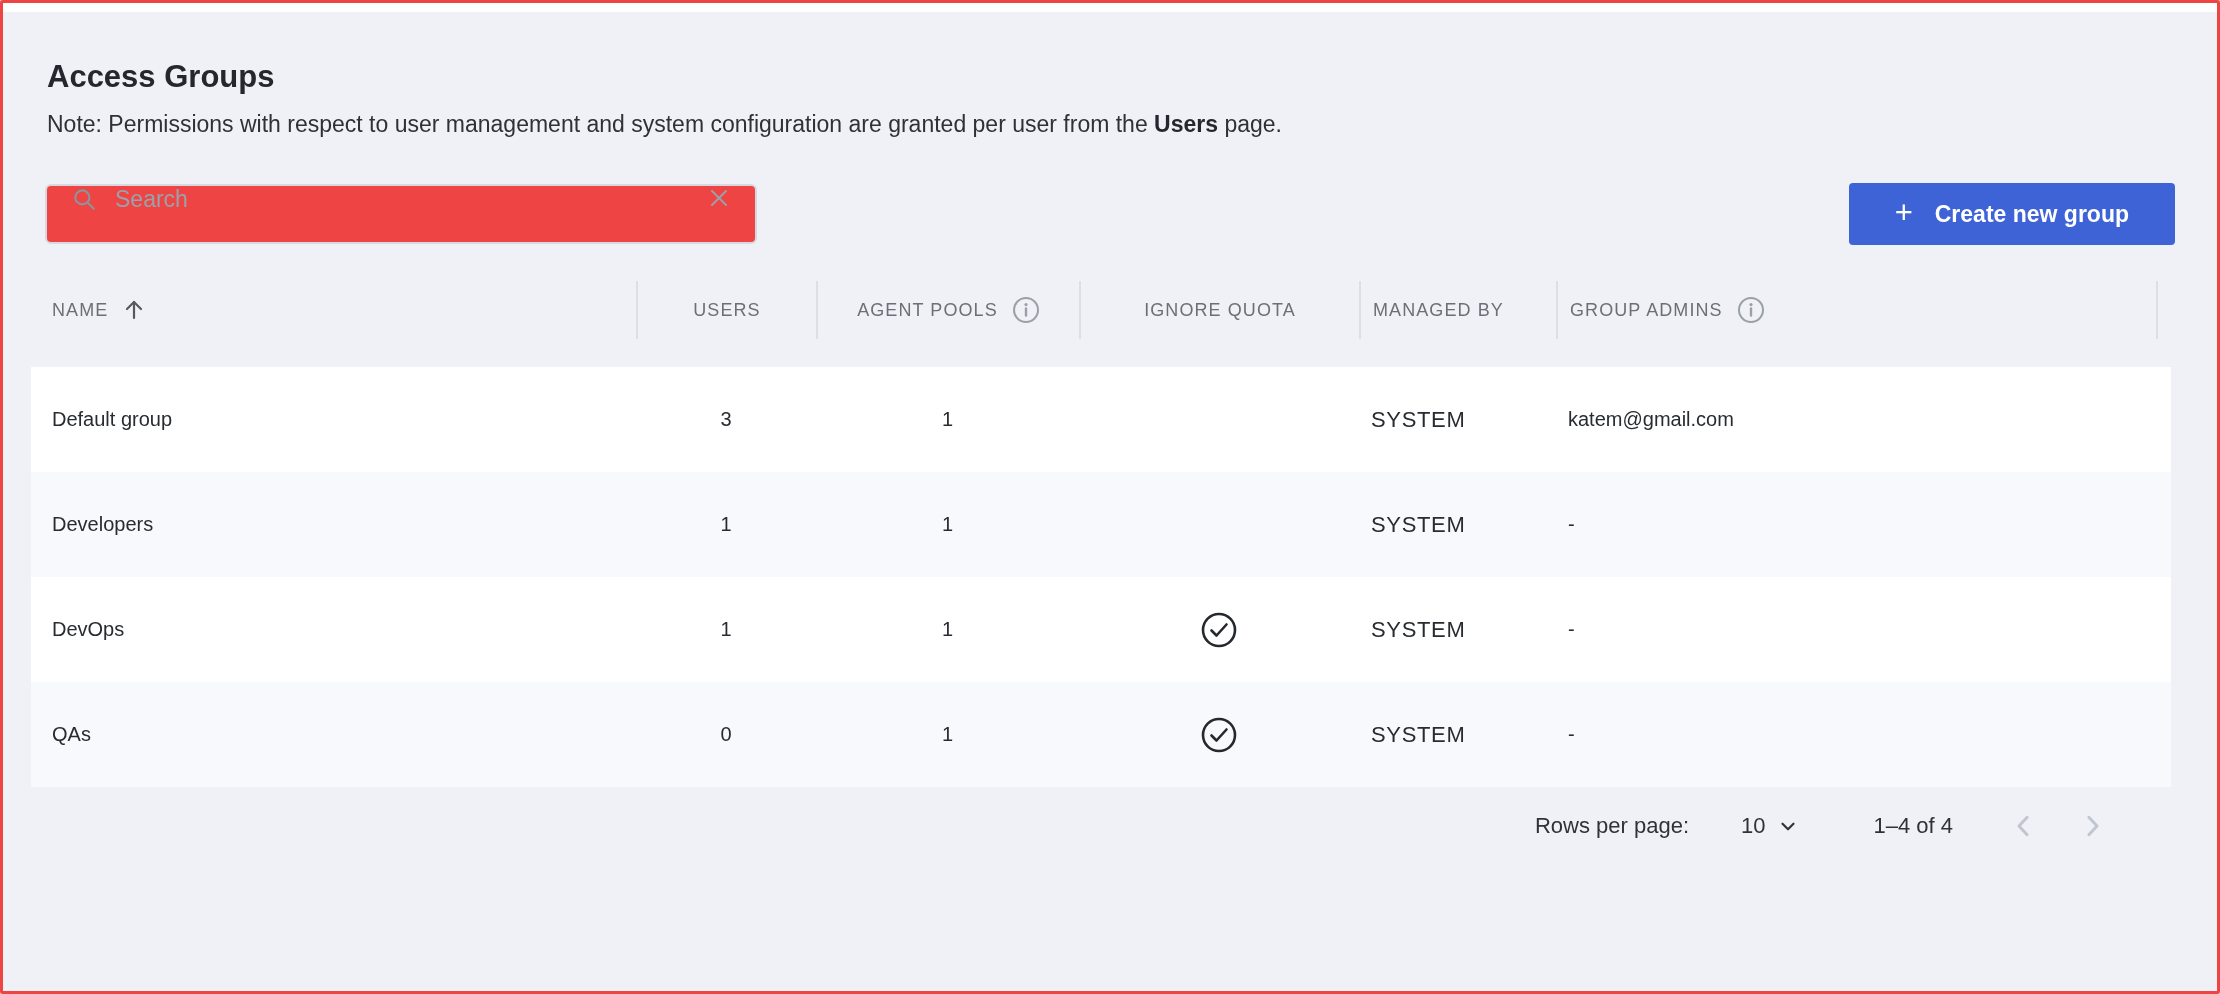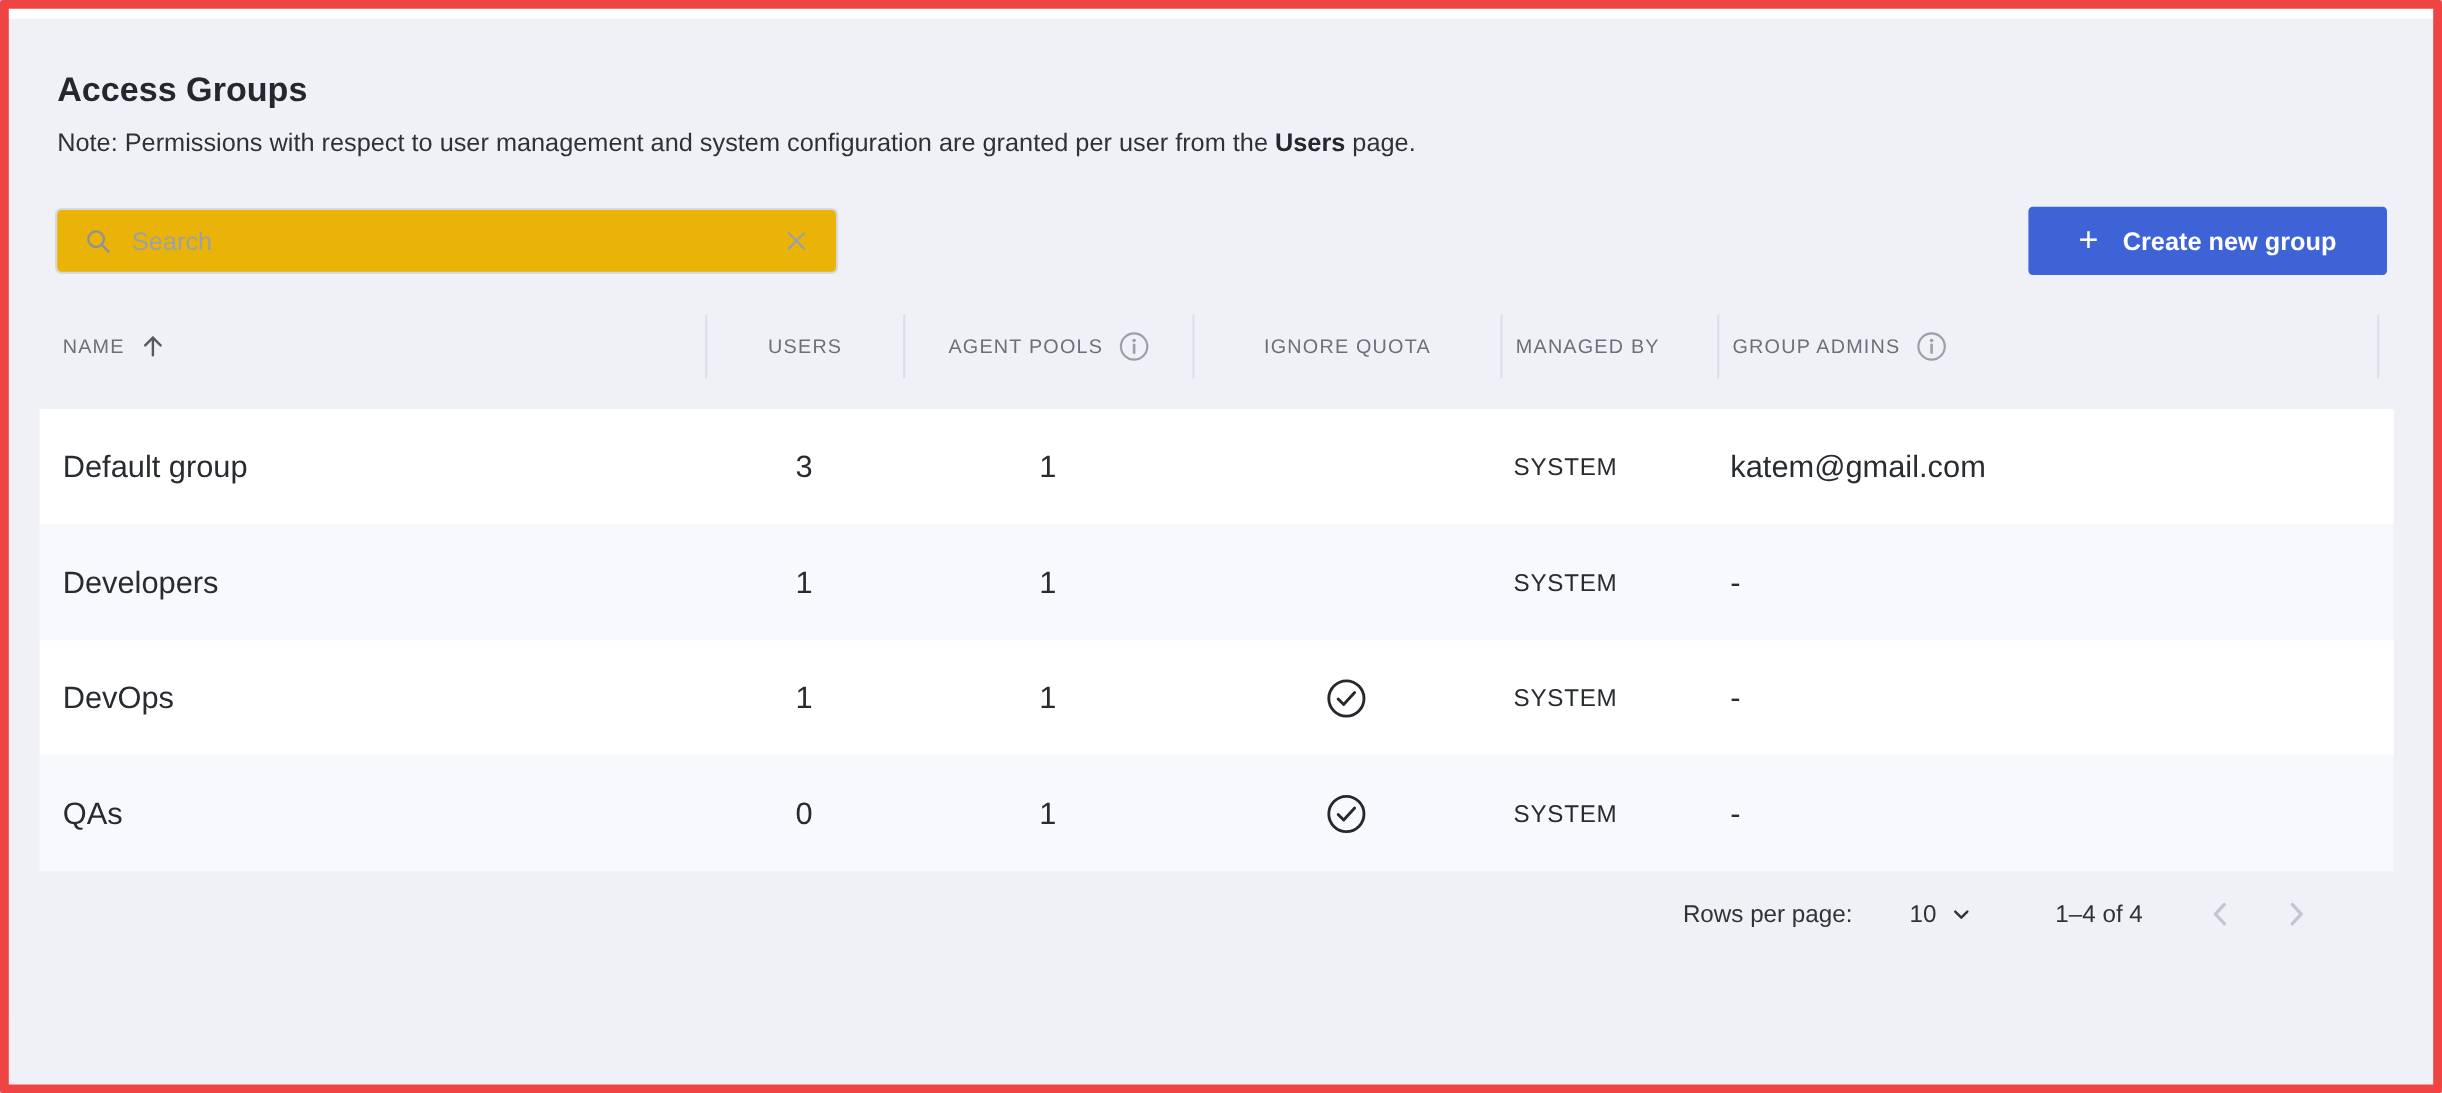--- a/index.html
+++ b/index.html
@@ -1,20 +1,20 @@
 <!DOCTYPE html>
 <html><head>
 <meta charset="utf-8">
 <style>
   * { margin:0; padding:0; box-sizing:border-box; }
   html,body { background:#c9ccd4; }
   .page {
     position:relative;
     width:2220px; height:994px;
-    border:8px solid #ef4444;
+    border:3px solid #ef4444;
     border-radius:3px;
     background:#f0f1f7;
     font-family:"Liberation Sans", sans-serif;
     overflow:hidden;
   }
   .top-strip { height:9px; background:#ffffff; }
 
   .page-title {
     margin:47px 44px 0 44px;
     font-size:31px; font-weight:700; color:#24282e;
@@ -25,23 +25,23 @@
   }
   .desc b { font-weight:700; color:#24282e; }
   .note { margin-top:13px; }
 
   .toolbar {
     margin:43px 42px 0 42px;
     display:flex; align-items:center; justify-content:space-between;
   }
   .search-box {
     width:712px; height:60px;
-    background:#eab308;
+    background:#ef4444;
     border:2px solid #d6d9e0; border-radius:6px;
-    display:flex; align-items:center;
+    display:flex; align-items:flex-start;
     padding:0 24px; gap:18px;
   }
   .search-box input {
     flex:1; border:none; outline:none;
     font-family:"Liberation Sans", sans-serif;
     font-size:23px; color:#2e3237; background:transparent;
   }
   .search-box input::placeholder { color:#9ba1ab; }
   .clear-btn { cursor:pointer; display:flex; align-items:center; }
 
@@ -71,21 +71,21 @@
   .th + .th { border-left:2px solid #dcdfe6; }
   .c-center { justify-content:center; }
   .pad-l { padding-left:12px; }
   .th.c-name { padding-left:21px; }
 
   .tbody { margin-top:28px; }
   .trow { height:105px; background:#ffffff; }
   .trow:nth-child(even) { background:#f8f9fc; }
   .cell {
     display:flex; align-items:center;
-    font-size:28px; color:#282c31;
+    font-size:20px; color:#282c31;
   }
   .cell.c-name { padding-left:21px; }
   .cell.c-managed { font-size:22px; letter-spacing:0.03em; }
 
   .pagination {
     display:flex; align-items:center; justify-content:flex-end;
     margin-top:24px; padding-right:110px;
     font-size:22px; color:#2f3338;
   }
   .rpp-select {

